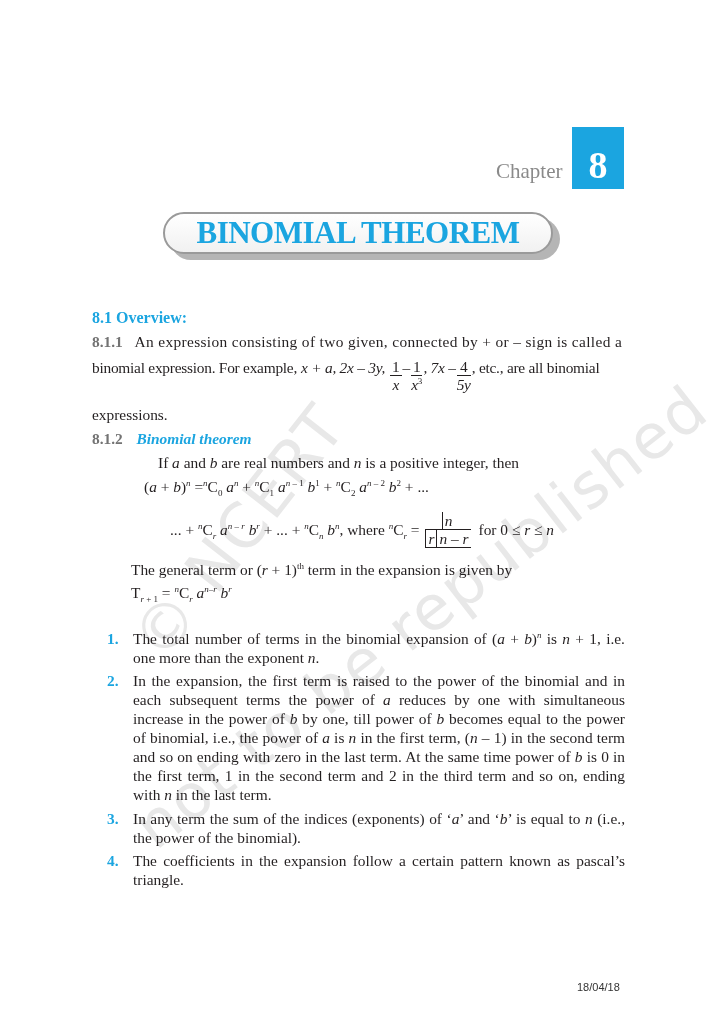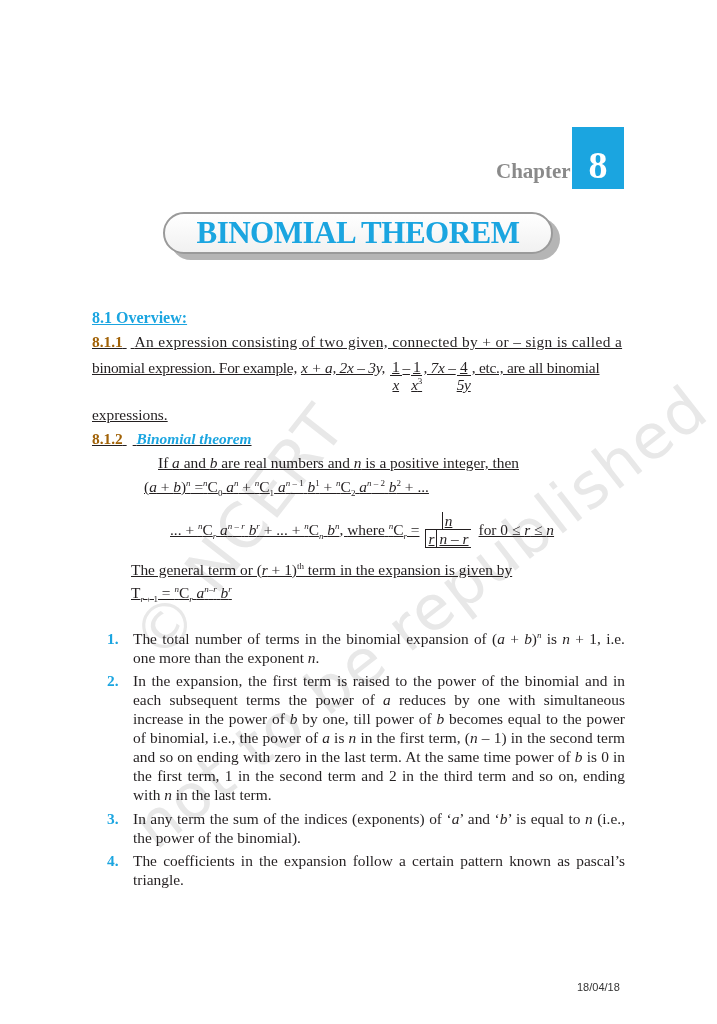--- a/index.html
+++ b/index.html
@@ -8,34 +8,34 @@
   .page { position:absolute; inset:0; }
 
   
   .watermark { position:absolute; left:0; top:0; width:717px; height:1024px; pointer-events:none; z-index:0; }
   .wm-line { position:absolute; font-family:"DejaVu Sans", sans-serif; color:#e8e8e8; white-space:nowrap;
              transform-origin:left bottom; font-size:62px; letter-spacing:2px; }
 
   .content { position:absolute; inset:0; z-index:1; }
 
   
-  .chapter-word { position:absolute; left:496px; top:159px; font-size:21px; font-weight:bold; color:#8a8a8a; }
+  .chapter-word { position:absolute; left:496px; top:159px; font-size:21px; font-weight:normal; color:#8a8a8a; }
   .chapter-box { position:absolute; left:572px; top:127px; width:52px; height:62px; background:#1ba5e0;
                  color:#ffffff; font-size:38px; font-weight:bold; display:flex; align-items:flex-end;
                  justify-content:center; padding-bottom:2px; box-sizing:border-box; }
 
   
   .title-shadow { position:absolute; left:170px; top:218px; width:390px; height:42px; border-radius:22px; background:#b5b5b5; }
   .title-pill { position:absolute; left:163px; top:212px; width:390px; height:42px; border-radius:22px;
                 background:linear-gradient(#ffffff,#f1f1f1); border:2px solid #9a9a9a; box-sizing:border-box;
                 display:flex; align-items:center; justify-content:center; }
   .title-text { font-size:31px; font-weight:bold; color:#1ba5e0; letter-spacing:-0.5px; }
-  .t { position:absolute; font-size:15.4px; line-height:19px; white-space:nowrap;text-decoration:underline; }
+  .t { position:absolute; font-size:15.4px; line-height:19px; white-space:nowrap; }
   .h-sec { font-weight:bold; font-size:16px; color:#1ba5e0; }
-  .num-b { font-weight:bold; color:#a16207; }
+  .num-b { font-weight:bold; color:#737373; }
   .sub-h { font-weight:bold; font-style:italic; color:#1ba5e0; }
   i { font-style:italic; }
   sup, sub { font-size:9px; line-height:0; }
 
   .frac { display:inline-block; vertical-align:middle; text-align:center; margin:0 1px; }
   .frac .n { display:block; border-bottom:1px solid #231f20; padding:0 2px; line-height:17px; }
   .frac .d { display:block; line-height:17px; }
   .fact { border-left:1px solid #231f20; border-bottom:1px solid #231f20; padding:0 2px 0 2px; font-style:italic; }
 
   .list-item { position:absolute; left:107px; width:518px; font-size:15.4px; line-height:19px; }

